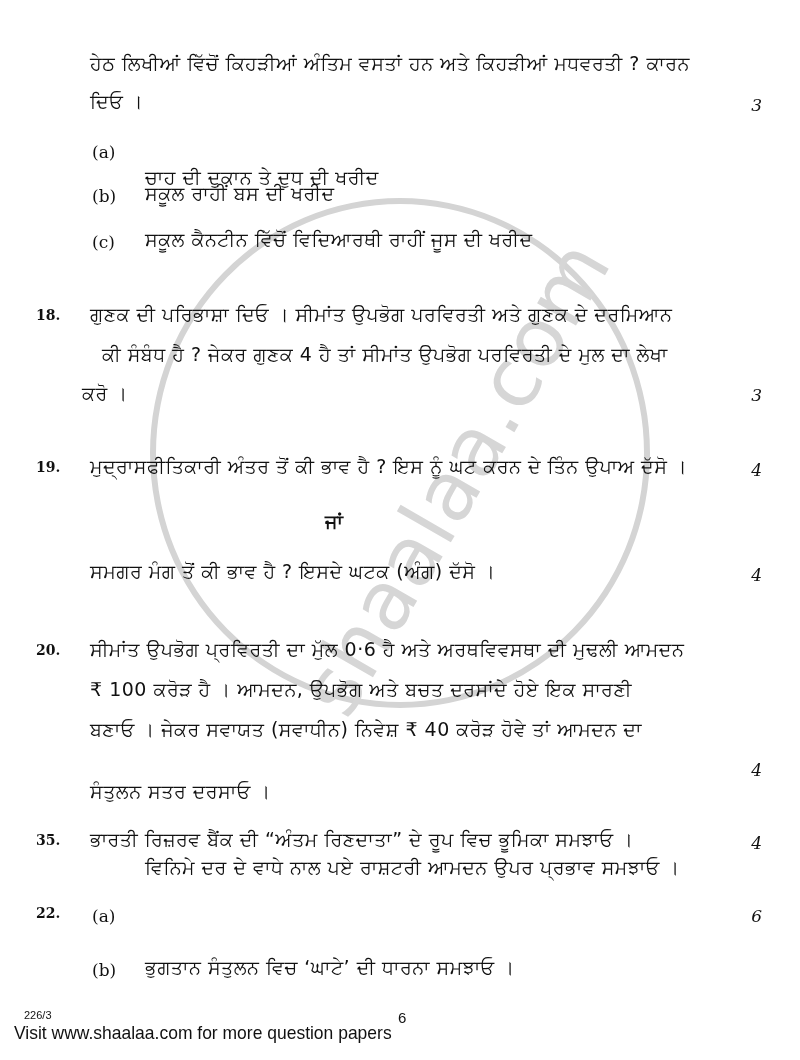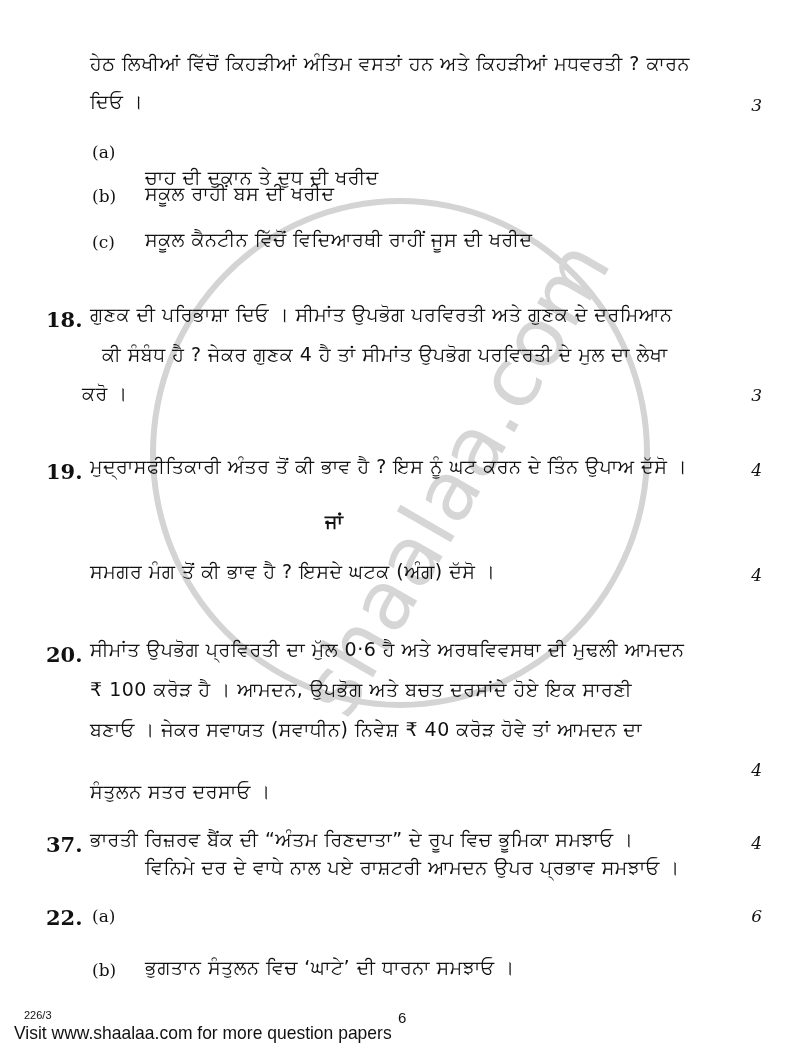--- a/index.html
+++ b/index.html
@@ -1,20 +1,20 @@
 <!DOCTYPE html>
 <html><head>
 <meta charset="utf-8">
 <style>
   html, body { margin:0; padding:0; background:#ffffff; }
   body { width:800px; height:1060px; position:relative; overflow:hidden;
          font-family:"DejaVu Sans", sans-serif; color:#111; }
   .page { position:absolute; left:0; top:0; width:800px; height:1060px; }
   .line { position:absolute; font-size:19px; white-space:nowrap; letter-spacing:0.5px; }
-  .qnum { position:absolute; left:46px; font-family:"DejaVu Serif", serif; font-weight:bold; font-size:21px; }
+  .qnum { position:absolute; left:36px; font-family:"DejaVu Serif", serif; font-weight:bold; font-size:14px; }
   .opt  { position:absolute; font-family:"DejaVu Serif", serif; font-size:17px; }
   .marks { position:absolute; right:38px; font-family:"DejaVu Serif", serif; font-style:italic; font-size:17px; }
   .or { position:absolute; left:325px; font-size:19px; font-weight:bold; }
   .watermark { position:absolute; left:150px; top:198px; width:500px; height:510px;
                border:6px solid #d4d4d4; border-radius:50%; box-sizing:border-box; pointer-events:none; }
   .wm-text { position:absolute; left:190px; top:430px; font-family:"DejaVu Sans", sans-serif;
              font-size:82px; color:#d6d6d6; transform:rotate(-60deg); transform-origin:center;
              pointer-events:none; letter-spacing:1px; }
   .footer-code { position:absolute; left:24px; top:1009px; font-family:"Liberation Sans", sans-serif; font-size:11px; }
   .footer-page { position:absolute; left:398px; top:1009px; font-family:"Liberation Sans", sans-serif; font-size:15px; }
@@ -52,21 +52,21 @@
   <div class="line" style="left:90px; top:560px;">ਸਮਗਰ ਮੰਗ ਤੋਂ ਕੀ ਭਾਵ ਹੈ ? ਇਸਦੇ ਘਟਕ (ਅੰਗ) ਦੱਸੋ ।</div>
   <div class="marks" style="top:565px;">4</div>
 
   <div class="qnum" style="top:642px;">20.</div>
   <div class="line" style="left:90px; top:638px;">ਸੀਮਾਂਤ ਉਪਭੋਗ ਪ੍ਰਵਿਰਤੀ ਦਾ ਮੁੱਲ 0·6 ਹੈ ਅਤੇ ਅਰਥਵਿਵਸਥਾ ਦੀ ਮੁਢਲੀ ਆਮਦਨ</div>
   <div class="line" style="left:90px; top:678px;">₹ 100 ਕਰੋੜ ਹੈ । ਆਮਦਨ, ਉਪਭੋਗ ਅਤੇ ਬਚਤ ਦਰਸਾਂਦੇ ਹੋਏ ਇਕ ਸਾਰਣੀ</div>
   <div class="line" style="left:90px; top:718px;">ਬਣਾਓ । ਜੇਕਰ ਸਵਾਯਤ (ਸਵਾਧੀਨ) ਨਿਵੇਸ਼ ₹ 40 ਕਰੋੜ ਹੋਵੇ ਤਾਂ ਆਮਦਨ ਦਾ</div>
   <div class="line" style="left:90px; top:756px;margin-top:24px;">ਸੰਤੁਲਨ ਸਤਰ ਦਰਸਾਓ ।</div>
   <div class="marks" style="top:760px;">4</div>
 
-  <div class="qnum" style="top:832px;">37.</div>
+  <div class="qnum" style="top:832px;">35.</div>
   <div class="line" style="left:90px; top:828px;">ਭਾਰਤੀ ਰਿਜ਼ਰਵ ਬੈਂਕ ਦੀ “ਅੰਤਮ ਰਿਣਦਾਤਾ” ਦੇ ਰੂਪ ਵਿਚ ਭੂਮਿਕਾ ਸਮਝਾਓ ।</div>
   <div class="marks" style="top:833px;">4</div>
 
   <div class="qnum" style="top:905px;">22.</div>
   <div class="opt" style="left:92px; top:906px;">(a)</div>
   <div class="line" style="left:145px; top:856px;">ਵਿਨਿਮੇ ਦਰ ਦੇ ਵਾਧੇ ਨਾਲ ਪਏ ਰਾਸ਼ਟਰੀ ਆਮਦਨ ਉਪਰ ਪ੍ਰਭਾਵ ਸਮਝਾਓ ।</div>
   <div class="marks" style="top:906px;">6</div>
   <div class="opt" style="left:92px; top:960px;">(b)</div>
   <div class="line" style="left:145px; top:956px;">ਭੁਗਤਾਨ ਸੰਤੁਲਨ ਵਿਚ ‘ਘਾਟੇ’ ਦੀ ਧਾਰਨਾ ਸਮਝਾਓ ।</div>
 

